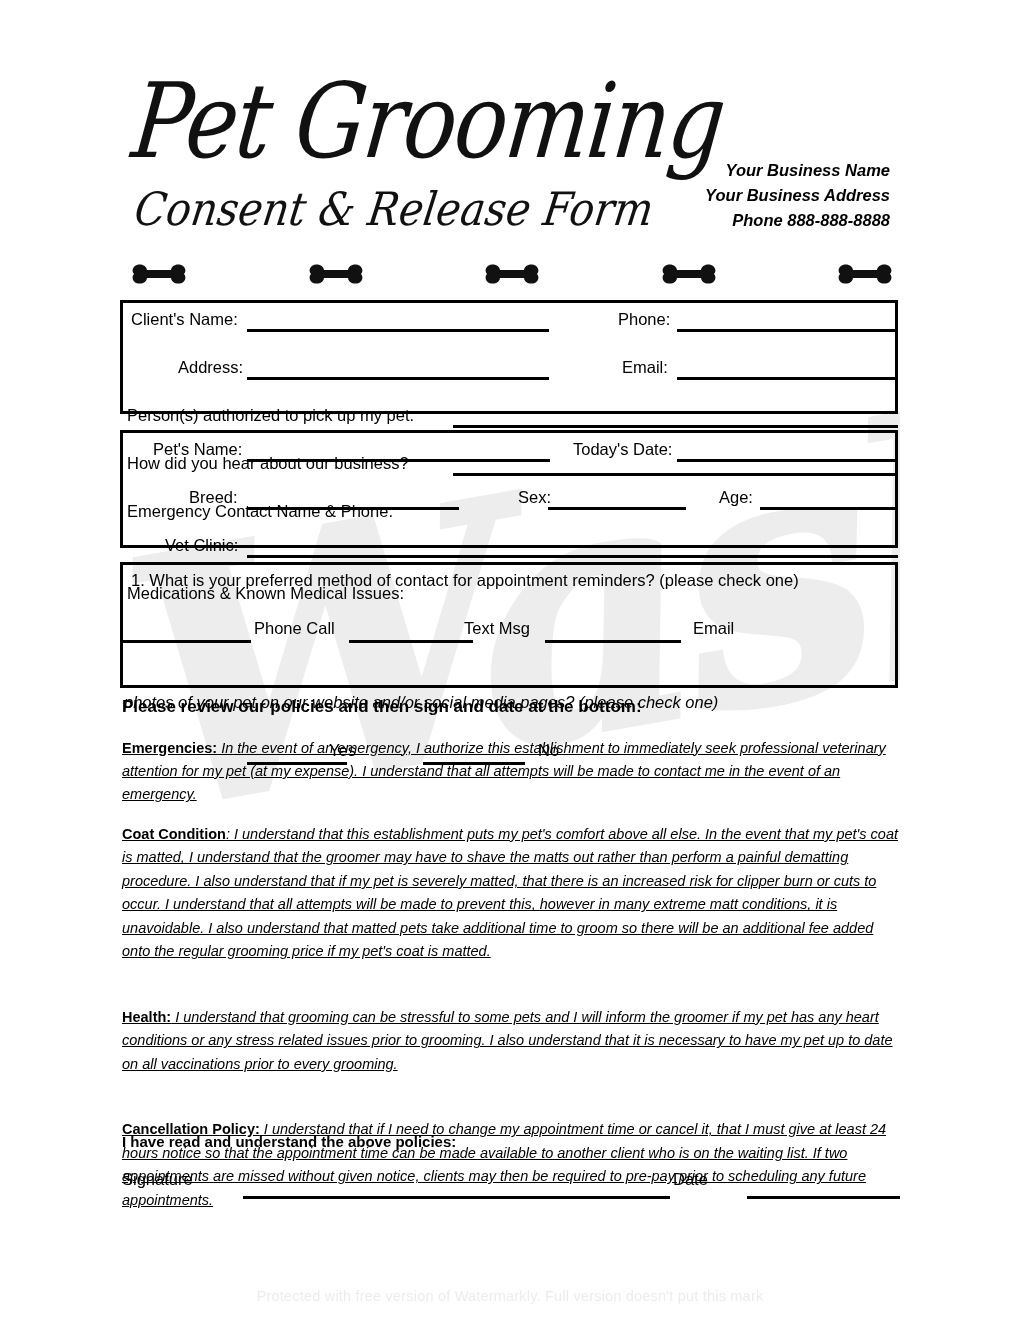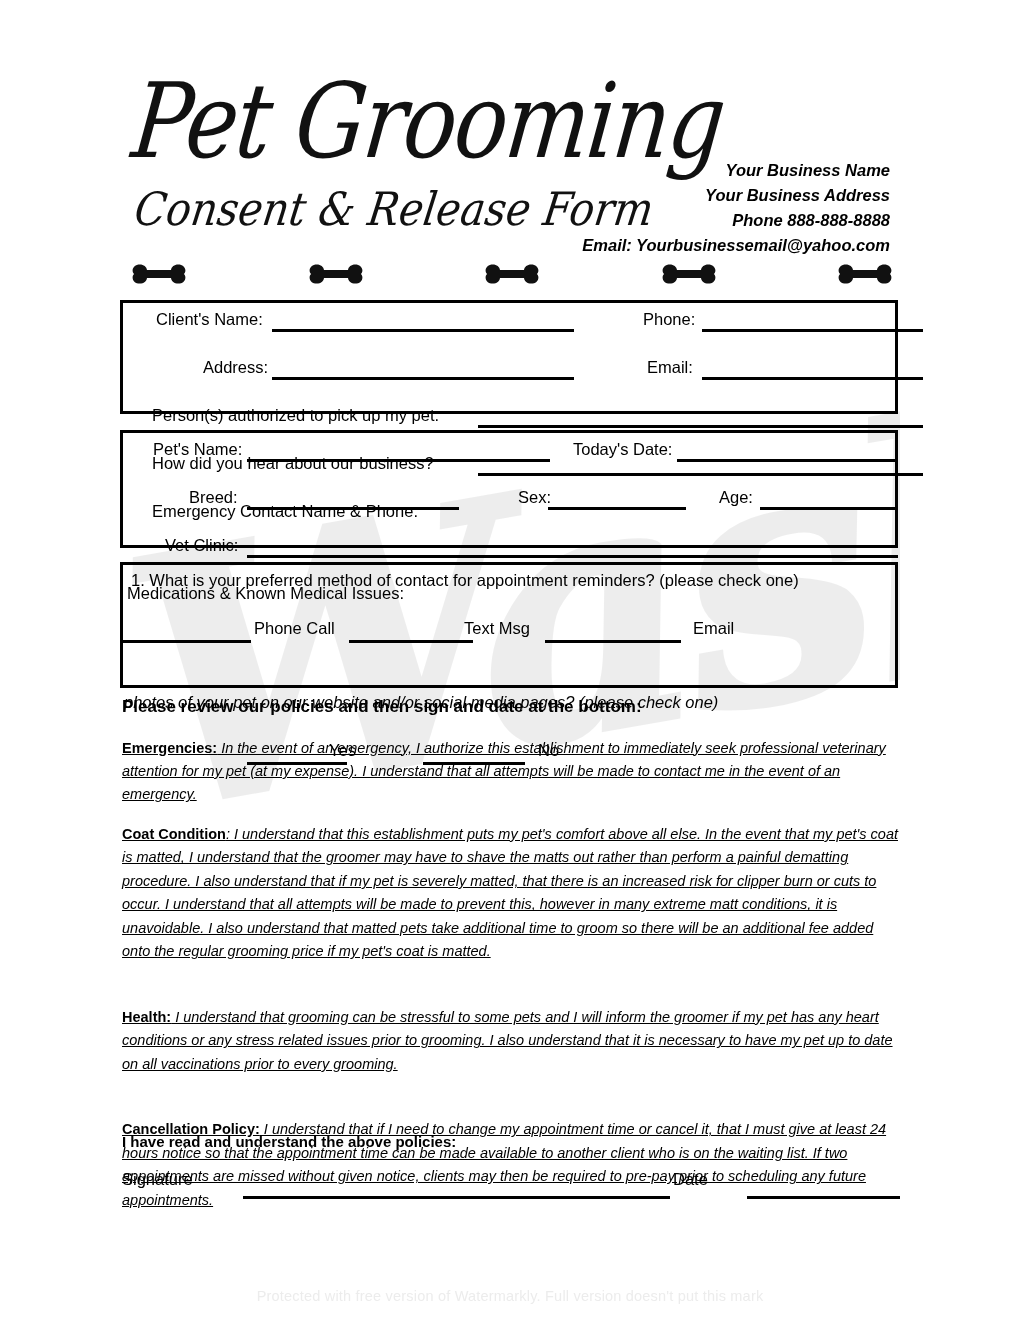--- a/index.html
+++ b/index.html
@@ -114,21 +114,21 @@
   .bone { width: 74px; height: 24px; display: block; }
 
   
   .fbox {
     position: absolute;
     left: 120px;
     width: 778px;
     border: 3px solid #000;
     background: transparent;
   }
-  #box-client { top: 300px; height: 114px; padding-left: 25px; }
+  #box-client { top: 300px; height: 114px; }
   #box-pet    { top: 430px; height: 118px; }
   #box-quest  { top: 562px; height: 126px; }
 
   .row {
     position: relative;
     height: 24px;
     font-size: 16.5px;
     line-height: 24px;
     white-space: nowrap;
   }
@@ -194,21 +194,20 @@
 
     <div class="brand-title">
       <div class="brand-line1">Pet Grooming</div>
       <div class="brand-line2">Consent &amp; Release Form</div>
     </div>
 
     <div class="biz-info">
       <div>Your Business Name</div>
       <div>Your Business Address</div>
       <div>Phone 888-888-8888</div>
-      <div>Email: Yourbusinessemail@yahoo.com</div>
     </div>
 
     <div class="bones">
       <svg class="bone" viewBox="0 0 120 40">
         <path fill="#111" d="M18 4c-7 0-12 4.4-12 10.2 0 2.4 1 4.3 2.4 5.7C7 21.3 6 23.3 6 25.7 6 31.6 11 36 18 36c6.6 0 11.4-3.9 12-9.3h40c.6 5.4 5.4 9.3 12 9.3 7 0 12-4.4 12-10.3 0-2.4-1-4.4-2.4-5.8 1.4-1.4 2.4-3.3 2.4-5.7C94 8.4 89 4 82 4c-6.6 0-11.4 3.9-12 9.3H30C29.4 7.9 24.6 4 18 4z"></path>
       </svg>
       <svg class="bone" viewBox="0 0 120 40">
         <path fill="#111" d="M18 4c-7 0-12 4.4-12 10.2 0 2.4 1 4.3 2.4 5.7C7 21.3 6 23.3 6 25.7 6 31.6 11 36 18 36c6.6 0 11.4-3.9 12-9.3h40c.6 5.4 5.4 9.3 12 9.3 7 0 12-4.4 12-10.3 0-2.4-1-4.4-2.4-5.8 1.4-1.4 2.4-3.3 2.4-5.7C94 8.4 89 4 82 4c-6.6 0-11.4 3.9-12 9.3H30C29.4 7.9 24.6 4 18 4z"></path>
       </svg>
       <svg class="bone" viewBox="0 0 120 40">

